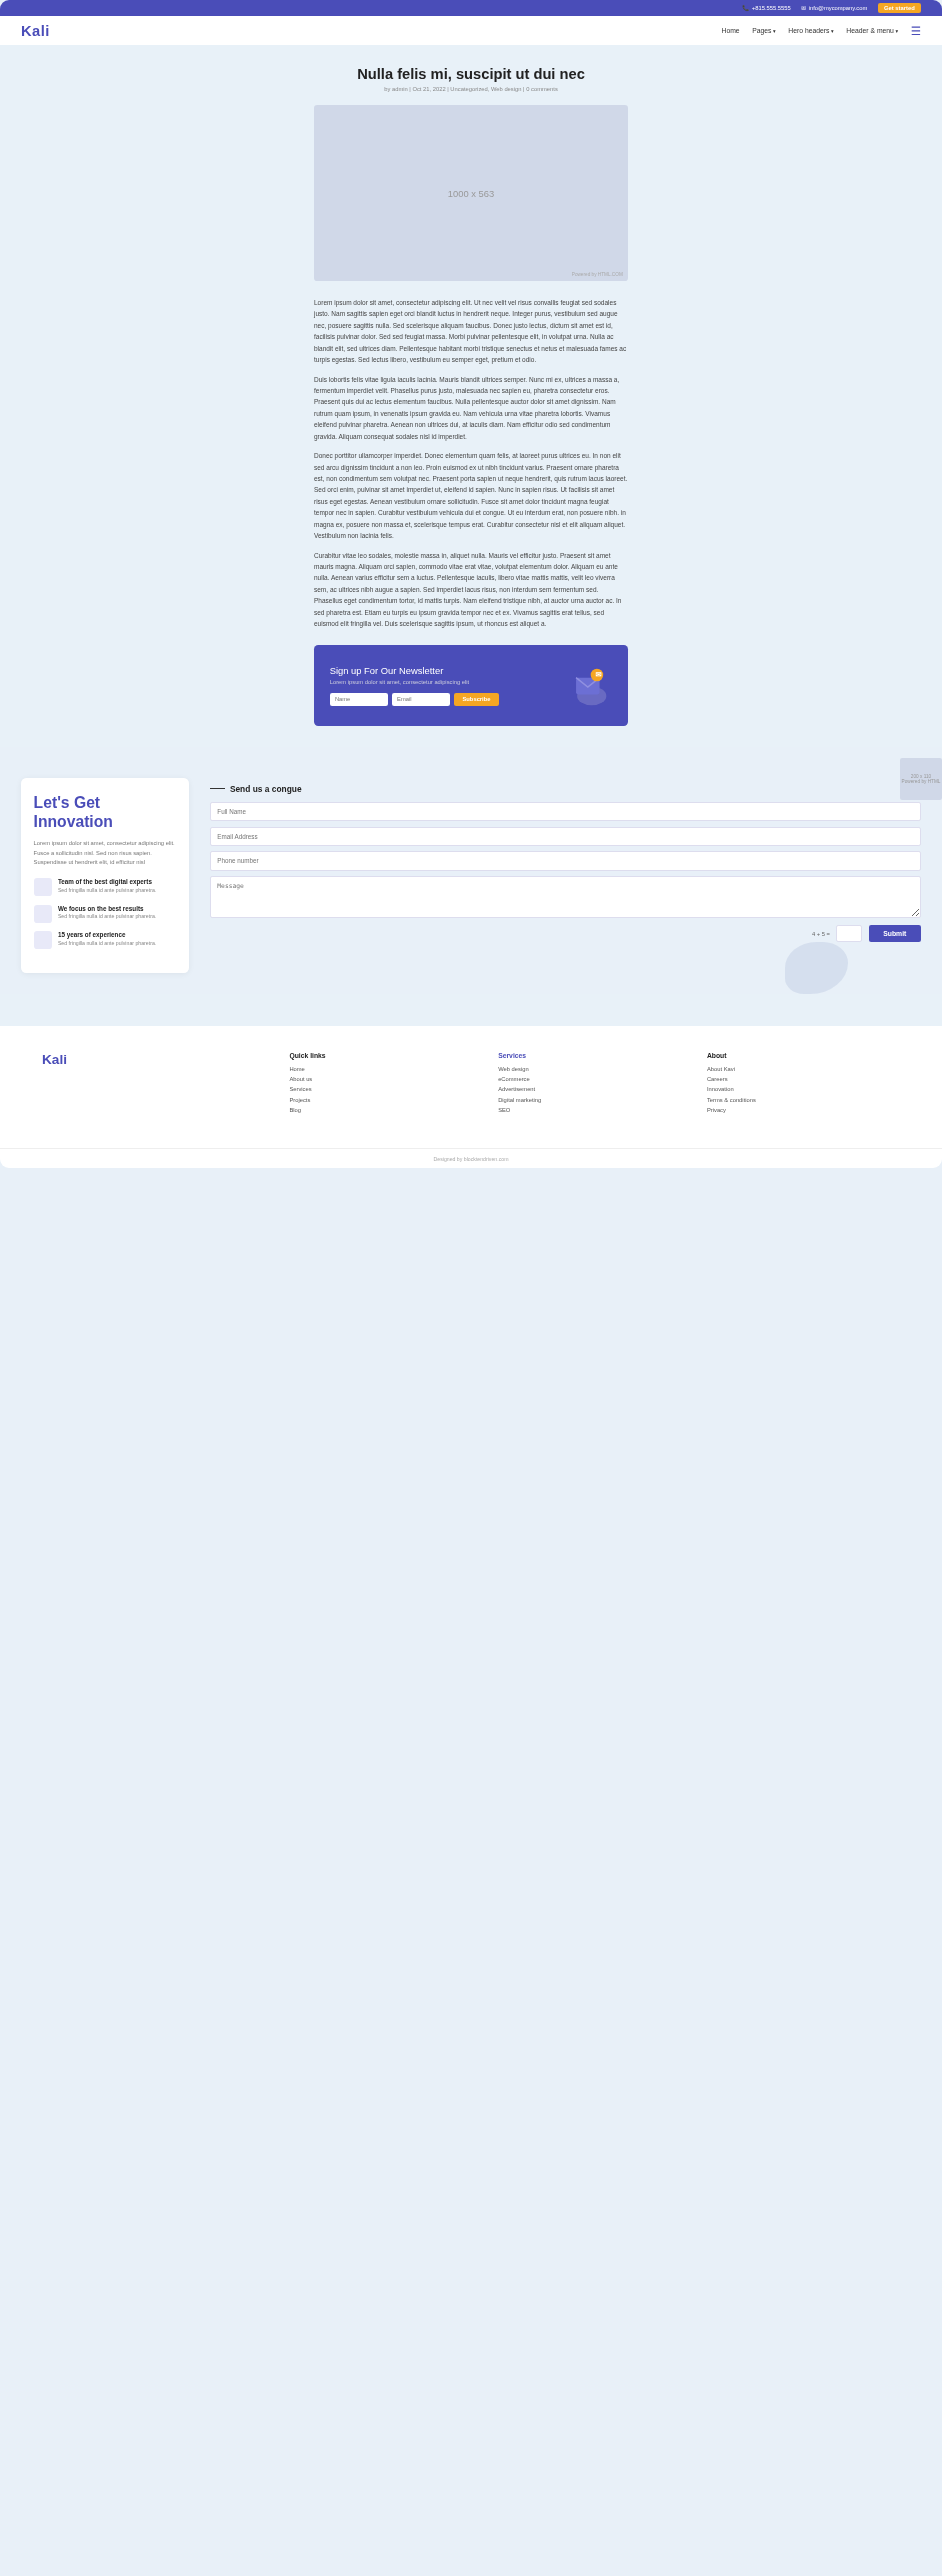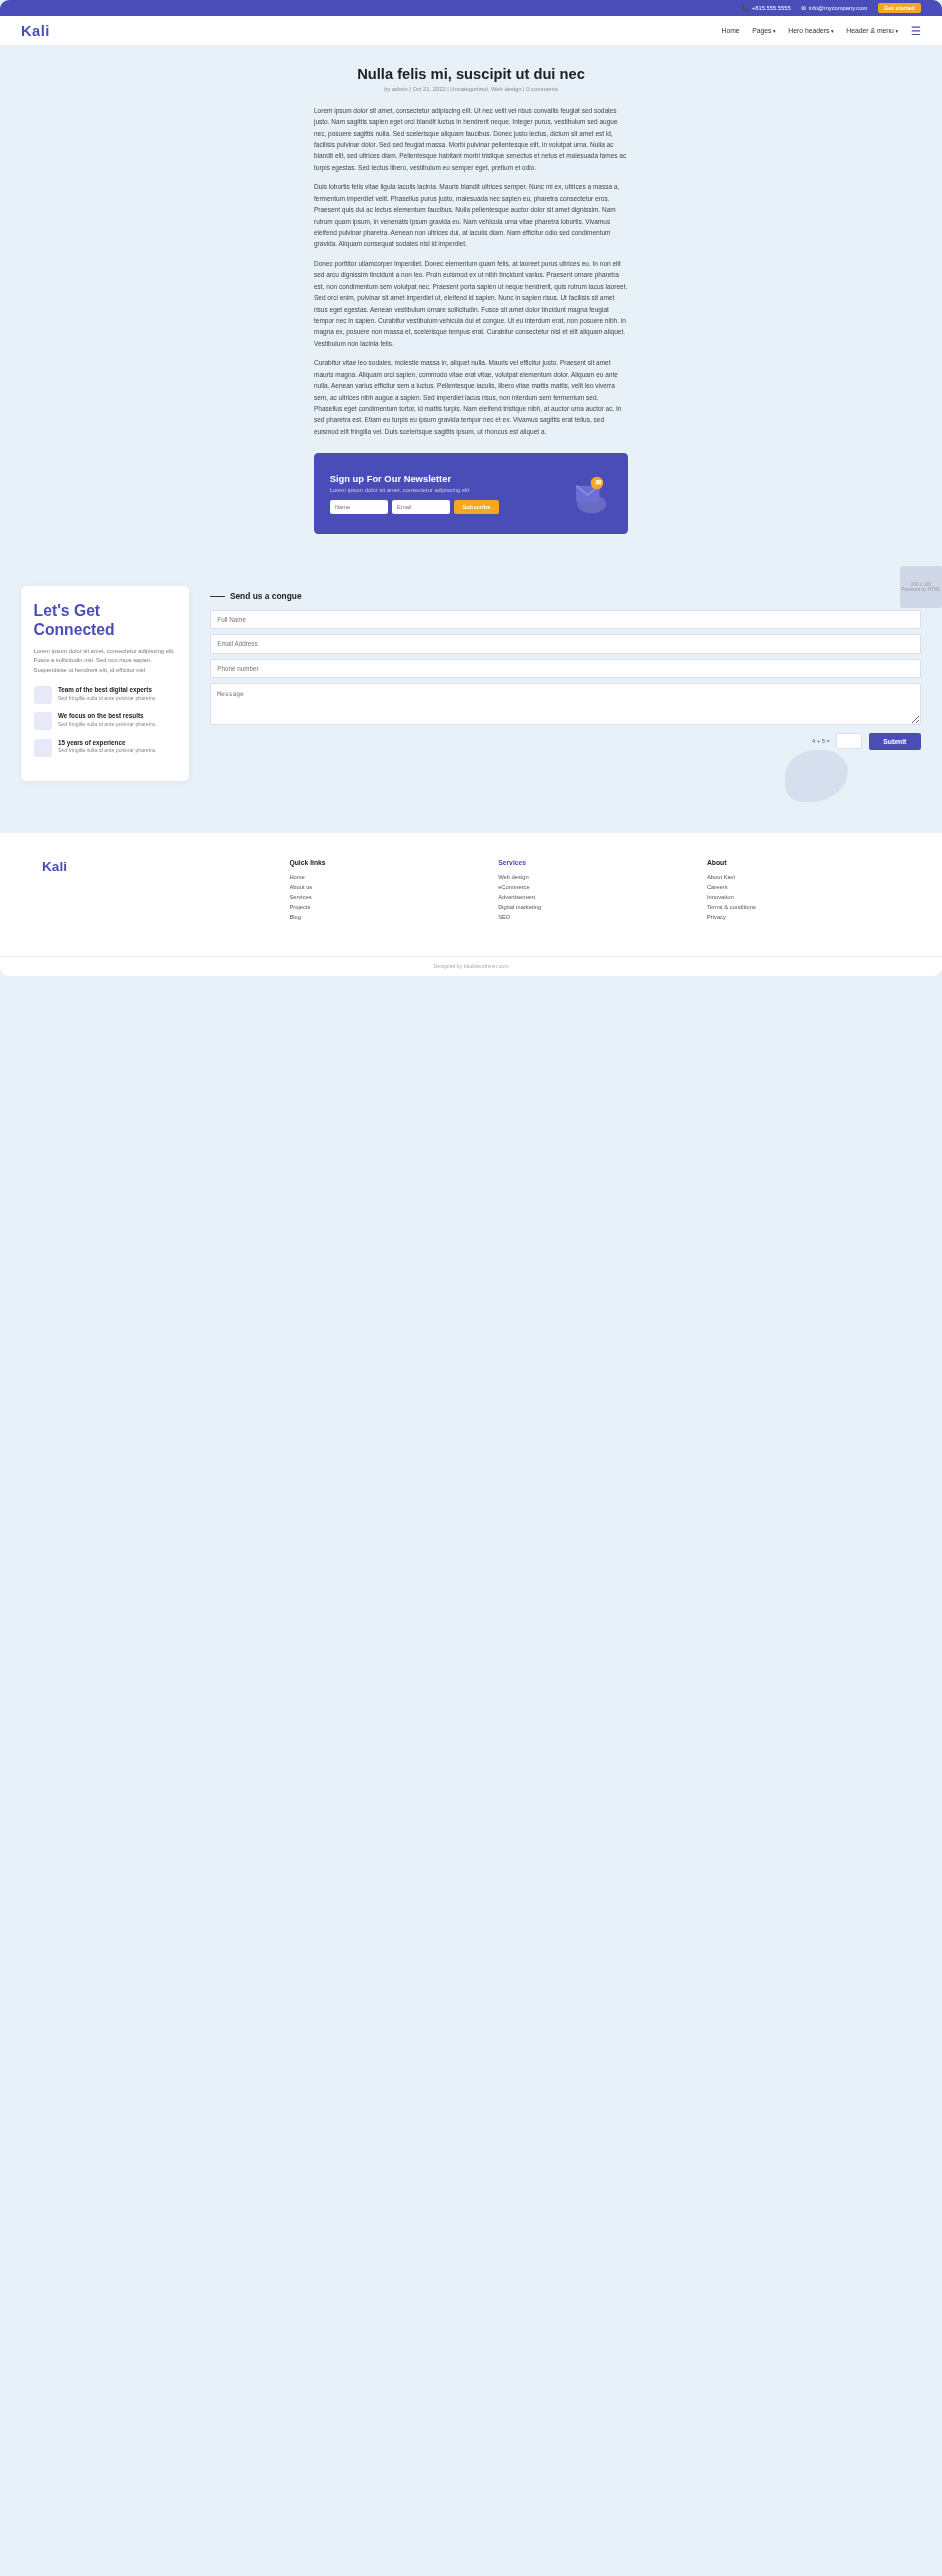--- a/index.html
+++ b/index.html
@@ -99,21 +99,21 @@
       border-radius: 4.2px;
       padding: 14.7px 15.7px;
       margin: 15.7px 0 0;
       display: flex;
       align-items: center;
       justify-content: space-between;
       position: relative;
       overflow: visible;
     }
     .newsletter-left { flex: 1; }
-    .newsletter-title { color: #fff; font-size: 9.4px; font-weight: 700; margin-bottom: 3.1px; }
+    .newsletter-title { color: #fff; font-size: 9.4px; font-weight: 400; margin-bottom: 3.1px; }
     .newsletter-sub { color: #ccd; font-size: 5.8px; margin-bottom: 7.3px; }
     .newsletter-form { display: flex; gap: 4.2px; }
     .newsletter-form input {
       padding: 3.7px 5.2px;
       border-radius: 2.1px;
       border: none;
       font-size: 5.8px;
       width: 58px;
     }
     .newsletter-btn {
@@ -343,20 +343,24 @@
       <span class="hamburger">☰</span>
     </div>
   </nav>
 
   <div style="background: #e8f1f8; padding-bottom: 10.5px;">
     <div class="centered-content">
       <div class="main-content">
         <h1 class="post-title">Nulla felis mi, suscipit ut dui nec</h1>
         <div class="post-meta">by admin | Oct 21, 2022 | Uncategorized, Web design | 0 comments</div>
 
+        <div class="img-placeholder">
+          <span>1000 x 563</span>
+          <span class="img-watermark">Powered by HTML.COM</span>
+        </div>
 
         <p class="post-body">Lorem ipsum dolor sit amet, consectetur adipiscing elit. Ut nec velit vel risus convallis feugiat sed sodales justo. Nam sagittis sapien eget orci blandit luctus in hendrerit neque. Integer purus, vestibulum sed augue nec, posuere sagittis nulla. Sed scelerisque aliquam faucibus. Donec justo lectus, dictum sit amet est id, facilisis pulvinar dolor. Sed sed feugiat massa. Morbi pulvinar pellentesque elit, in volutpat urna. Nulla ac blandit elit, sed ultrices diam. Pellentesque habitant morbi tristique senectus et netus et malesuada fames ac turpis egestas. Sed lectus libero, vestibulum eu semper eget, pretium et odio.</p>
         <p class="post-body">Duis lobortis felis vitae ligula iaculis lacinia. Mauris blandit ultrices semper. Nunc mi ex, ultrices a massa a, fermentum imperdiet velit. Phasellus purus justo, malesuada nec sapien eu, pharetra consectetur eros. Praesent quis dui ac lectus elementum faucibus. Nulla pellentesque auctor dolor sit amet dignissim. Nam rutrum quam ipsum, in venenatis ipsum gravida eu. Nam vehicula urna vitae pharetra lobortis. Vivamus eleifend pulvinar pharetra. Aenean non ultrices dui, at iaculis diam. Nam efficitur odio sed condimentum gravida. Aliquam consequat sodales nisl id imperdiet.</p>
         <p class="post-body">Donec porttitor ullamcorper imperdiet. Donec elementum quam felis, at laoreet purus ultrices eu. In non elit sed arcu dignissim tincidunt a non leo. Proin euismod ex ut nibh tincidunt varius. Praesent ornare pharetra est, non condimentum sem volutpat nec. Praesent porta sapien ut neque hendrerit, quis rutrum lacus laoreet. Sed orci enim, pulvinar sit amet imperdiet ut, eleifend id sapien. Nunc in sapien risus. Ut facilisis sit amet risus eget egestas. Aenean vestibulum ornare sollicitudin. Fusce sit amet dolor tincidunt magna feugiat tempor nec in sapien. Curabitur vestibulum vehicula dui et congue. Ut eu interdum erat, non posuere nibh. in magna ex, posuere non massa et, scelerisque tempus erat. Curabitur consectetur nisl et elit aliquam aliquet. Vestibulum non lacinia felis.</p>
         <p class="post-body">Curabitur vitae leo sodales, molestie massa in, aliquet nulla. Mauris vel efficitur justo. Praesent sit amet mauris magna. Aliquam orci sapien, commodo vitae erat vitae, volutpat elementum dolor. Aliquam eu ante nulla. Aenean varius efficitur sem a luctus. Pellentesque iaculis, libero vitae mattis mattis, velit leo viverra sem, ac ultrices nibh augue a sapien. Sed imperdiet lacus risus, non interdum sem fermentum sed. Phasellus eget condimentum tortor, id mattis turpis. Nam eleifend tristique nibh, at auctor urna auctor ac. In sed pharetra est. Etiam eu turpis eu ipsum gravida tempor nec et ex. Vivamus sagittis erat tellus, sed euismod elit fringilla vel. Duis scelerisque sagittis ipsum, ut rhoncus est aliquet a.</p>
 
         <div class="newsletter-section">
           <div class="newsletter-left">
             <div class="newsletter-title">Sign up For Our Newsletter</div>
             <div class="newsletter-sub">Lorem ipsum dolor sit amet, consectetur adipiscing elit</div>
@@ -384,21 +388,21 @@
     </div>
 
     <div class="wide-section" style="margin-top: 21px; position: relative;">
 
       <div class="sidebar-ad" style="font-size:4.7px; text-align:center;">
         <span>200 x 110<br>Powered by HTML</span>
       </div>
 
       <div class="left-panel">
         <div class="panel-title">
-          <span>Let's Get Connected</span>
+          <span>Let's Get Innovation</span>
         </div>
         <div class="panel-sub">Lorem ipsum dolor sit amet, consectetur adipiscing elit. Fusce a sollicitudin nisl. Sed non risus sapien. Suspendisse ut hendrerit elit, id efficitur nisl</div>
 
         <div class="feature-item">
           <div class="feature-icon"></div>
           <div>
             <div class="feature-title">Team of the best digital experts</div>
             <div class="feature-desc">Sed fringilla nulla id ante pulvinar pharetra.</div>
           </div>
         </div>

